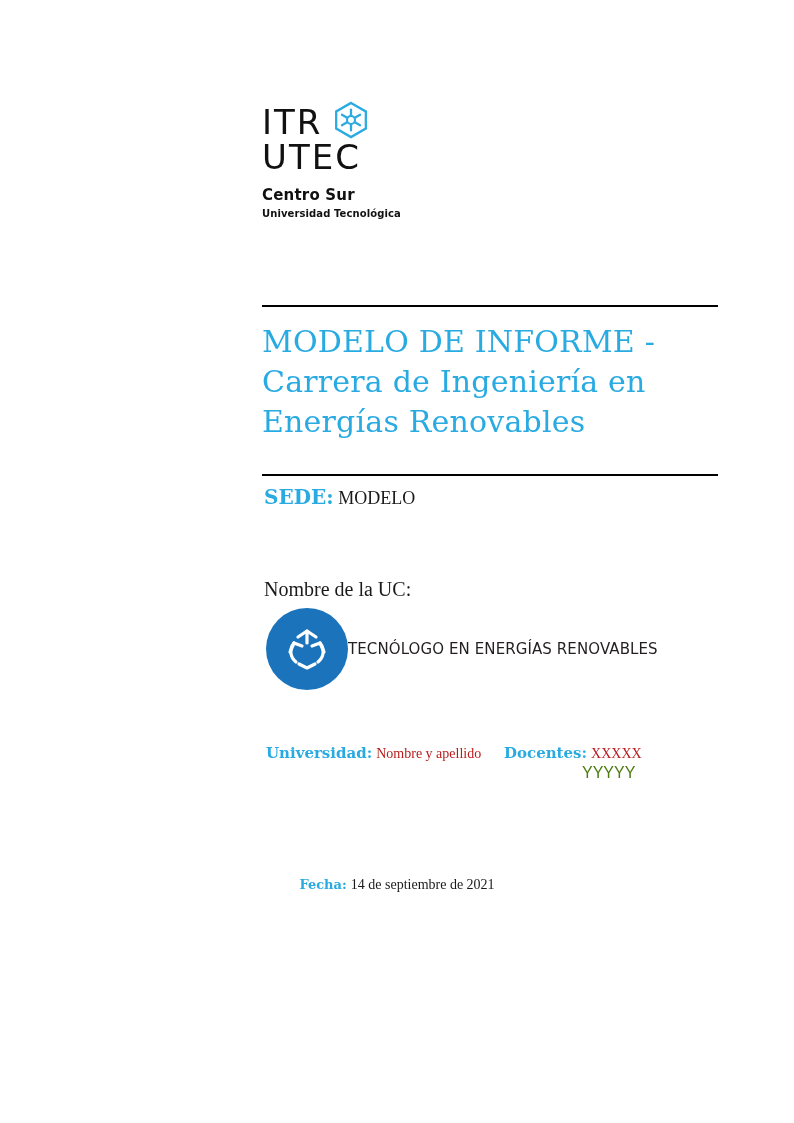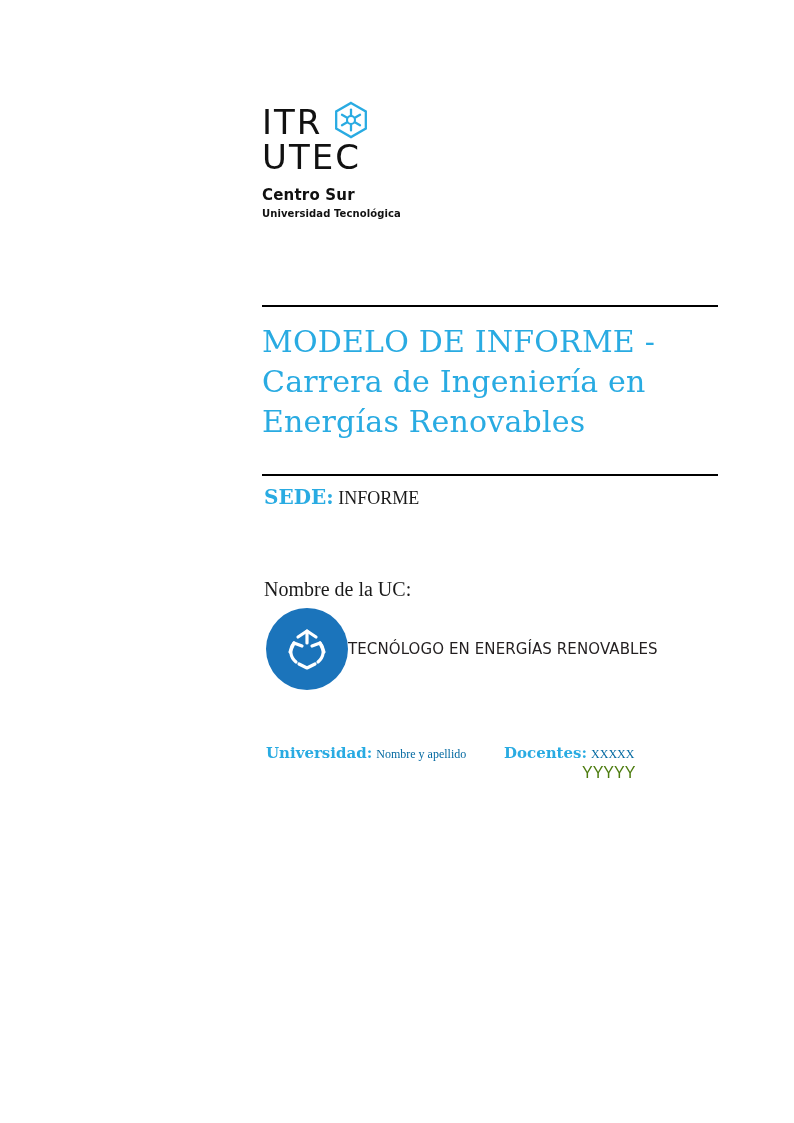--- a/index.html
+++ b/index.html
@@ -160,23 +160,23 @@
   .people-col-left {
     width: 238px;
   }
   .lbl {
     color: #29abe2;
     font-weight: bold;
     font-family: "DejaVu Serif", serif;
     font-size: 15px;
   }
   .val {
-    color: #0369a1;
-    font-family: "Liberation Serif", serif;
-    font-size: 12px;
+    color: #b91c1c;
+    font-family: "Liberation Serif", serif;
+    font-size: 14px;
   }
   .docente-second {
     font-family: Liberation Sans, sans-serif;
     font-size: 16px;
     color: #4d7c0f;
     margin-left: 78px;
     display: block;
     margin-top: 2px;
   }
 
@@ -226,21 +226,21 @@
   </div>
 
   <div class="rule rule-top"></div>
 
   <div class="doc-title">MODELO DE INFORME - Carrera de Ingeniería en Energías Renovables</div>
 
   <div class="rule rule-bottom"></div>
 
   <div class="sede-line">
     <span class="sede-label">SEDE:</span>
-    <span class="sede-value">INFORME</span>
+    <span class="sede-value">MODELO</span>
   </div>
 
   <div class="uc-label">Nombre de la UC:</div>
 
   <div class="program-block">
     <div class="badge">
       <svg viewBox="0 0 60 60" width="60" height="60" aria-hidden="true">
         <g fill="none" stroke="#ffffff" stroke-width="3.2" stroke-linecap="round" stroke-linejoin="round">
           <path d="M21 18 L30 12 L39 18"></path>
           <path d="M30 12 L30 24"></path>
@@ -260,14 +260,18 @@
       <span class="lbl">Universidad:</span>
       <span class="val">Nombre y apellido</span>
     </div>
     <div class="people-col-right">
       <span class="lbl">Docentes:</span>
       <span class="val">XXXXX</span>
       <span class="docente-second">YYYYY</span>
     </div>
   </div>
 
+  <div class="fecha-row">
+    <span class="fecha-label">Fecha:</span>
+    <span class="fecha-value">14 de septiembre de 2021</span>
+  </div>
 
 </div>
 
 </body></html>

